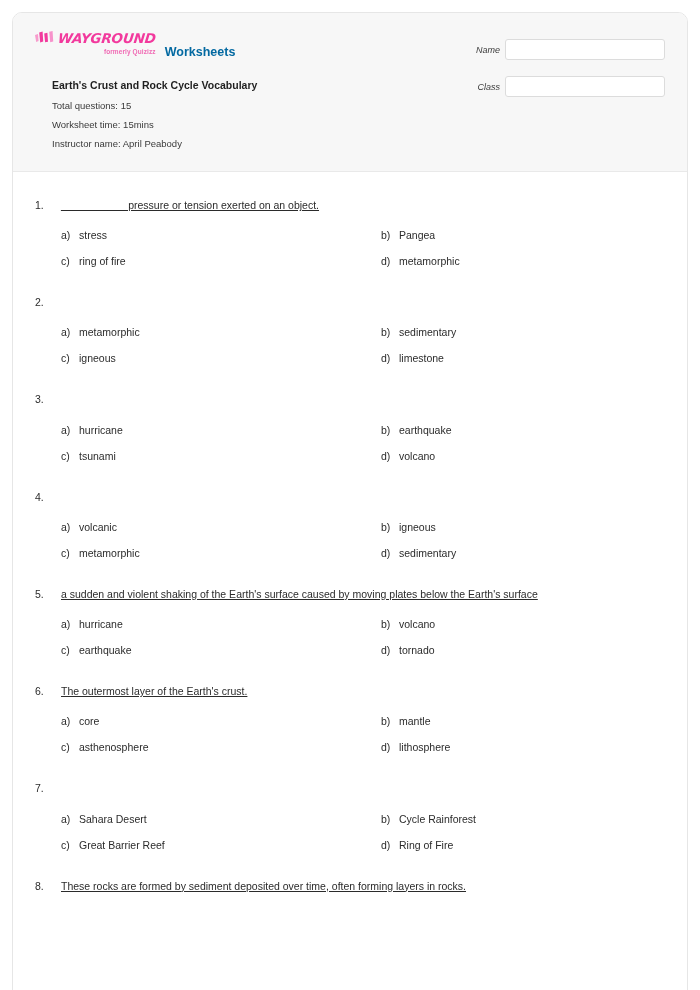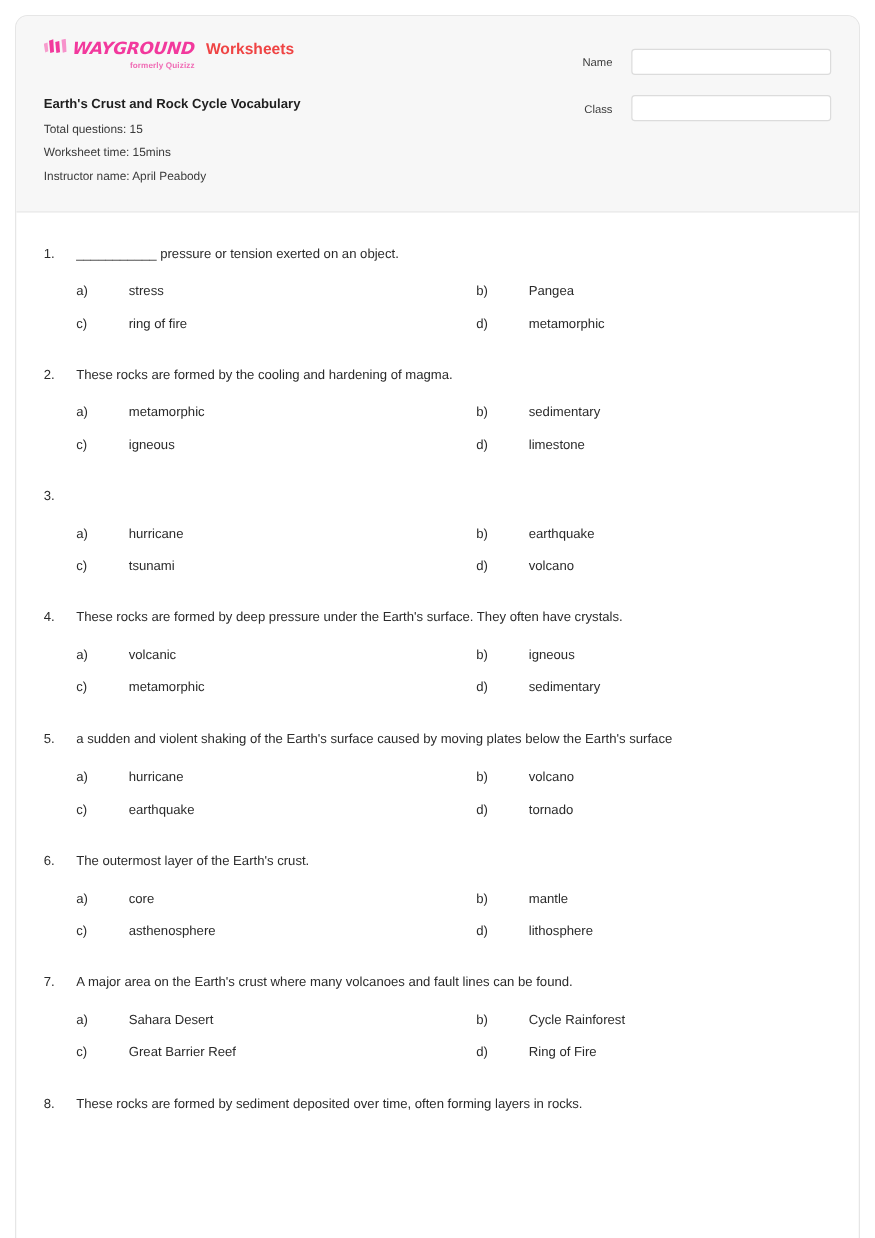--- a/index.html
+++ b/index.html
@@ -75,26 +75,27 @@
   .brand-sub {
     font-size: 6.5px;
     color: #f06ab4;
     font-weight: bold;
     margin-top: 2px;
     letter-spacing: 0.1px;
   }
   .worksheets-title {
     font-size: 12.5px;
     font-weight: bold;
-    color: #ef4444;
-    margin-top: 1px;
+    color: #0369a1;
+    margin-top: 14px;
   }
 
   .meta {
     margin-top: 20px;
+    margin-left: 17px;
   }
   .meta-title {
     font-size: 10.5px;
     font-weight: bold;
     color: #1f1f1f;
     margin-bottom: 9px;
   }
   .meta-line {
     font-size: 9.5px;
     color: #3a3a3a;
@@ -107,22 +108,23 @@
   }
   .field-row {
     display: flex;
     align-items: center;
     justify-content: flex-end;
     margin-bottom: 16px;
   }
   .field-label {
     font-size: 9px;
     color: #3a3a3a;
-    margin-right: 15px;
+    margin-right: 5px;
     white-space: nowrap;
+    font-style: italic;
   }
   .field-input {
     width: 160px;
     height: 21px;
     background: #ffffff;
     border: 1px solid #dcdcdc;
     border-radius: 3px;
     box-sizing: border-box;
     font-family: "Liberation Sans", sans-serif;
     font-size: 10px;
@@ -146,20 +148,21 @@
     width: 26px;
     flex: 0 0 26px;
     font-size: 10.5px;
     color: #2b2b2b;
     line-height: 1.45;
   }
   .q-text {
     font-size: 10.5px;
     color: #2b2b2b;
     line-height: 1.45;
+    text-decoration: underline;
   }
 
   .options {
     margin-top: 16px;
     margin-left: 26px;
     display: grid;
     grid-template-columns: 320px 1fr;
     row-gap: 14px;
   }
   .option {
@@ -168,21 +171,20 @@
     font-size: 10.5px;
     color: #2b2b2b;
   }
   .opt-letter {
     width: 18px;
     flex: 0 0 18px;
     color: #2b2b2b;
   }
   .opt-text {
     color: #2b2b2b;
-    margin-left: 24px;
   }
 </style>
 </head>
 <body>
 
 <div class="page">
 
   <div class="sheet-header">
 
     <div class="header-left">
@@ -246,21 +248,20 @@
           </div>
           <div class="option">
             <span class="opt-letter">d)</span>
             <span class="opt-text">metamorphic</span>
           </div>
         </div>
       </div>
       <div class="question">
         <div class="q-head">
           <div class="q-num">2.</div>
-          <div class="q-text">These rocks are formed by the cooling and hardening of magma.</div>
         </div>
         <div class="options">
           <div class="option">
             <span class="opt-letter">a)</span>
             <span class="opt-text">metamorphic</span>
           </div>
           <div class="option">
             <span class="opt-letter">b)</span>
             <span class="opt-text">sedimentary</span>
           </div>
@@ -293,21 +294,20 @@
           </div>
           <div class="option">
             <span class="opt-letter">d)</span>
             <span class="opt-text">volcano</span>
           </div>
         </div>
       </div>
       <div class="question">
         <div class="q-head">
           <div class="q-num">4.</div>
-          <div class="q-text">These rocks are formed by deep pressure under the Earth's surface. They often have crystals.</div>
         </div>
         <div class="options">
           <div class="option">
             <span class="opt-letter">a)</span>
             <span class="opt-text">volcanic</span>
           </div>
           <div class="option">
             <span class="opt-letter">b)</span>
             <span class="opt-text">igneous</span>
           </div>
@@ -365,21 +365,20 @@
           </div>
           <div class="option">
             <span class="opt-letter">d)</span>
             <span class="opt-text">lithosphere</span>
           </div>
         </div>
       </div>
       <div class="question">
         <div class="q-head">
           <div class="q-num">7.</div>
-          <div class="q-text">A major area on the Earth's crust where many volcanoes and fault lines can be found.</div>
         </div>
         <div class="options">
           <div class="option">
             <span class="opt-letter">a)</span>
             <span class="opt-text">Sahara Desert</span>
           </div>
           <div class="option">
             <span class="opt-letter">b)</span>
             <span class="opt-text">Cycle Rainforest</span>
           </div>

